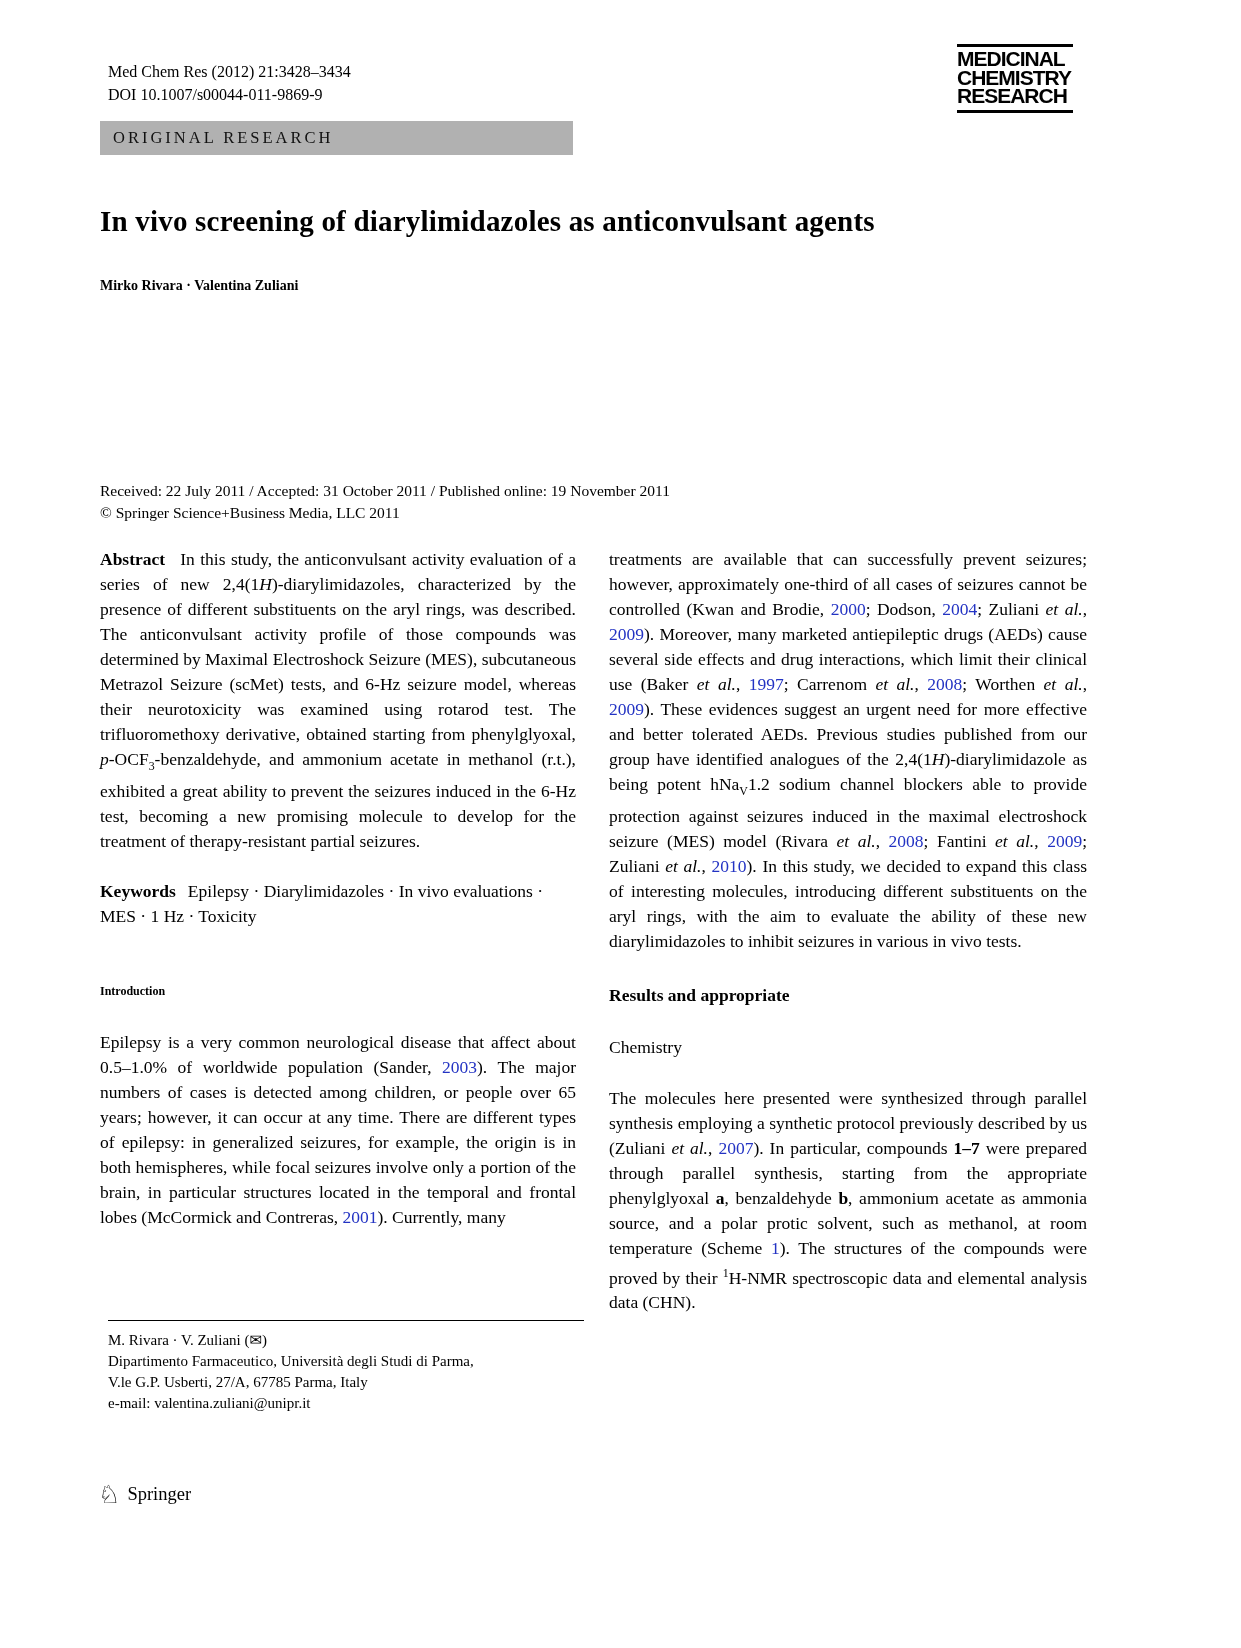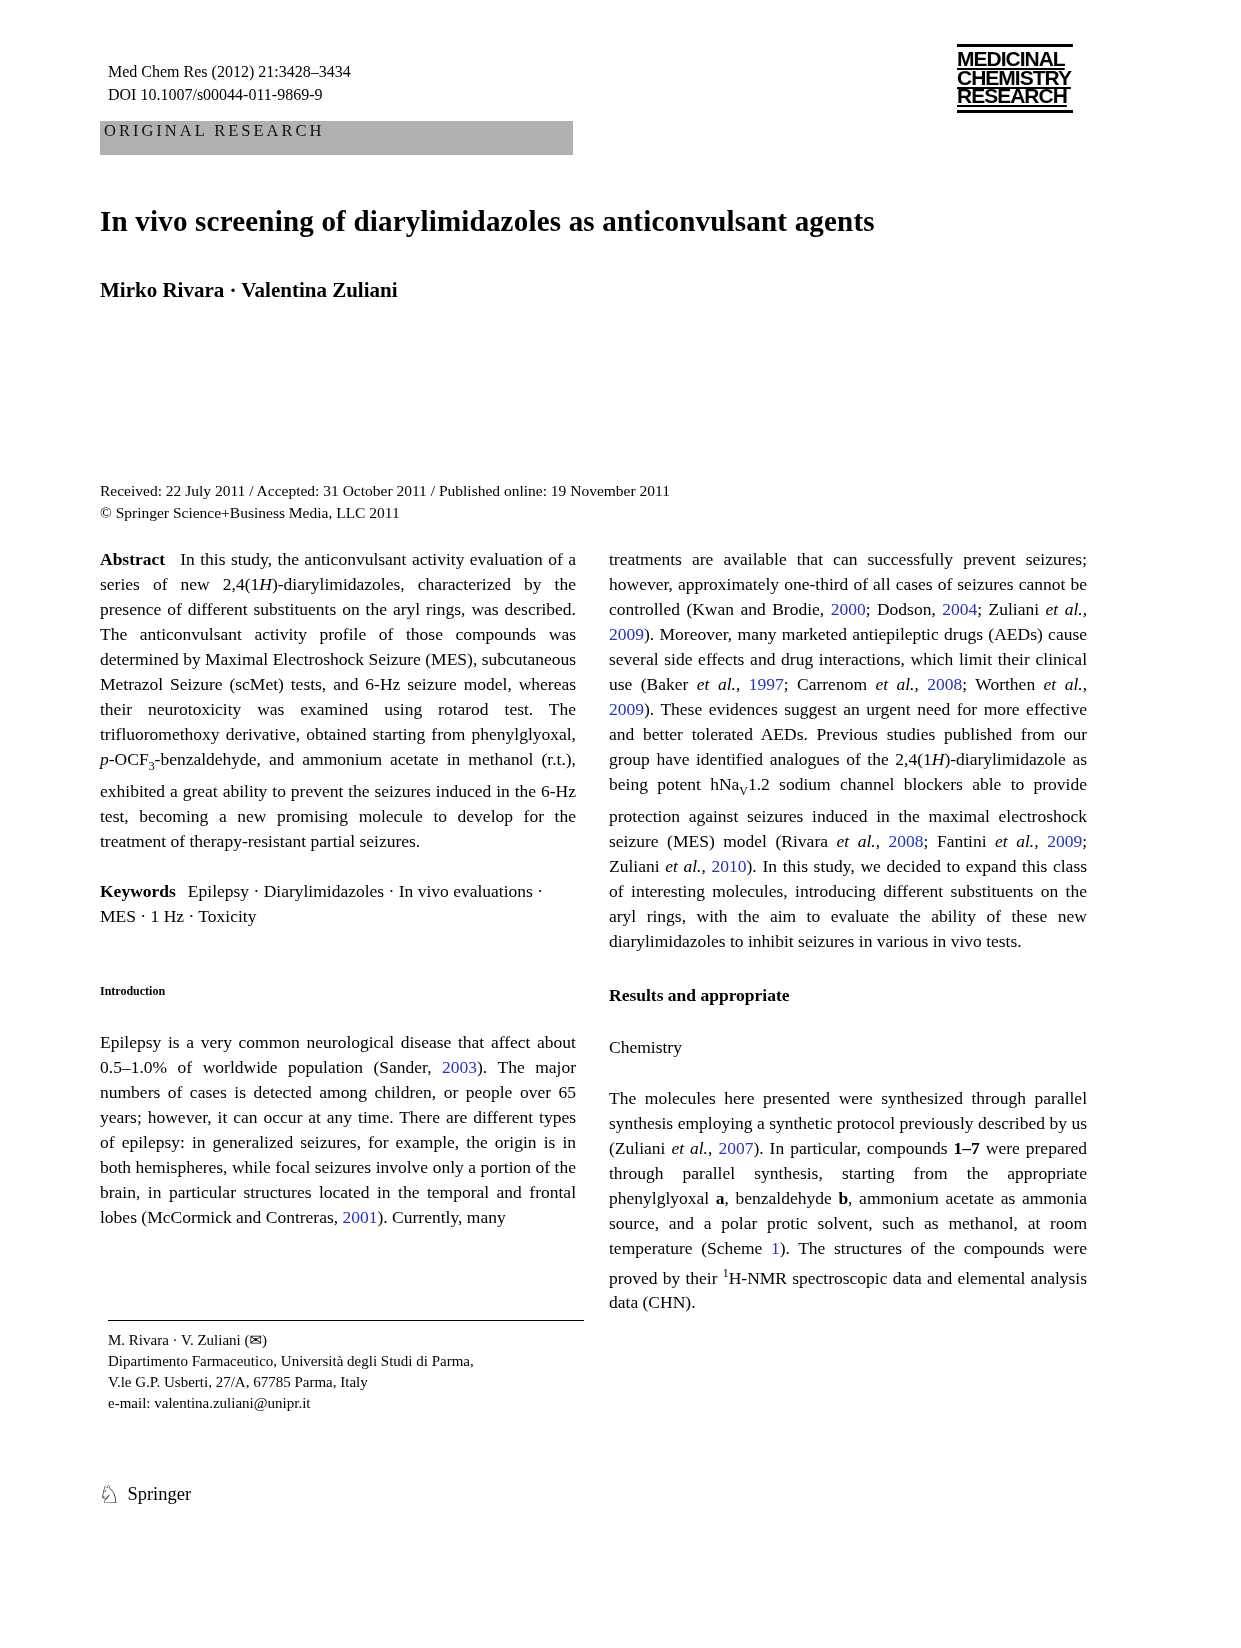--- a/index.html
+++ b/index.html
@@ -14,30 +14,29 @@
   }
   .abs{position:absolute;}
   #journal-info{left:100px;top:60px;font-size:16px;line-height:23px;margin-left:8px;}
   #logo{
     left:957px;top:44px;
     border-top:3px solid #000;border-bottom:3px solid #000;
     padding:3px 2px 4px 0;
     font-family:"Liberation Sans", sans-serif;font-weight:bold;
     font-size:21px;line-height:18.5px;letter-spacing:-1px;
     width:fit-content;
-    text-decoration:underline;
   }
   #banner{
     left:100px;top:121px;width:473px;height:34px;box-sizing:border-box;
     background:var(--banner);
-    display:flex;padding-left:4px;
+    display:flex;align-items:center;padding-left:13px;
     font-size:16.5px;letter-spacing:3px;color:#111;
   }
   #title{left:100px;top:205px;width:1045px;font-size:29px;font-weight:bold;letter-spacing:0.2px;}
-  #authors{left:100px;top:278px;font-size:21px;font-weight:bold;text-align:center;}
+  #authors{left:100px;top:278px;font-size:14px;font-weight:bold;text-align:center;}
   #received{left:100px;top:480px;font-size:15.5px;line-height:22px;}
   .col{position:absolute;top:547px;width:478px;font-size:17.5px;line-height:25px;text-align:justify;}
   #col-left{left:100px;width:476px;}
   #col-right{left:609px;}
   .para{margin:0;}
   .para-label{font-weight:bold;margin-right:15px;}
   .kw-block{margin-top:25px;text-align:left;}
   .kw-block .para-label{margin-right:12px;}
   .h2{font-weight:bold;font-size:12px;margin-top:50px;text-align:left;}
   .h2-right{font-weight:bold;font-size:17.5px;margin-top:29px;text-align:left;}

